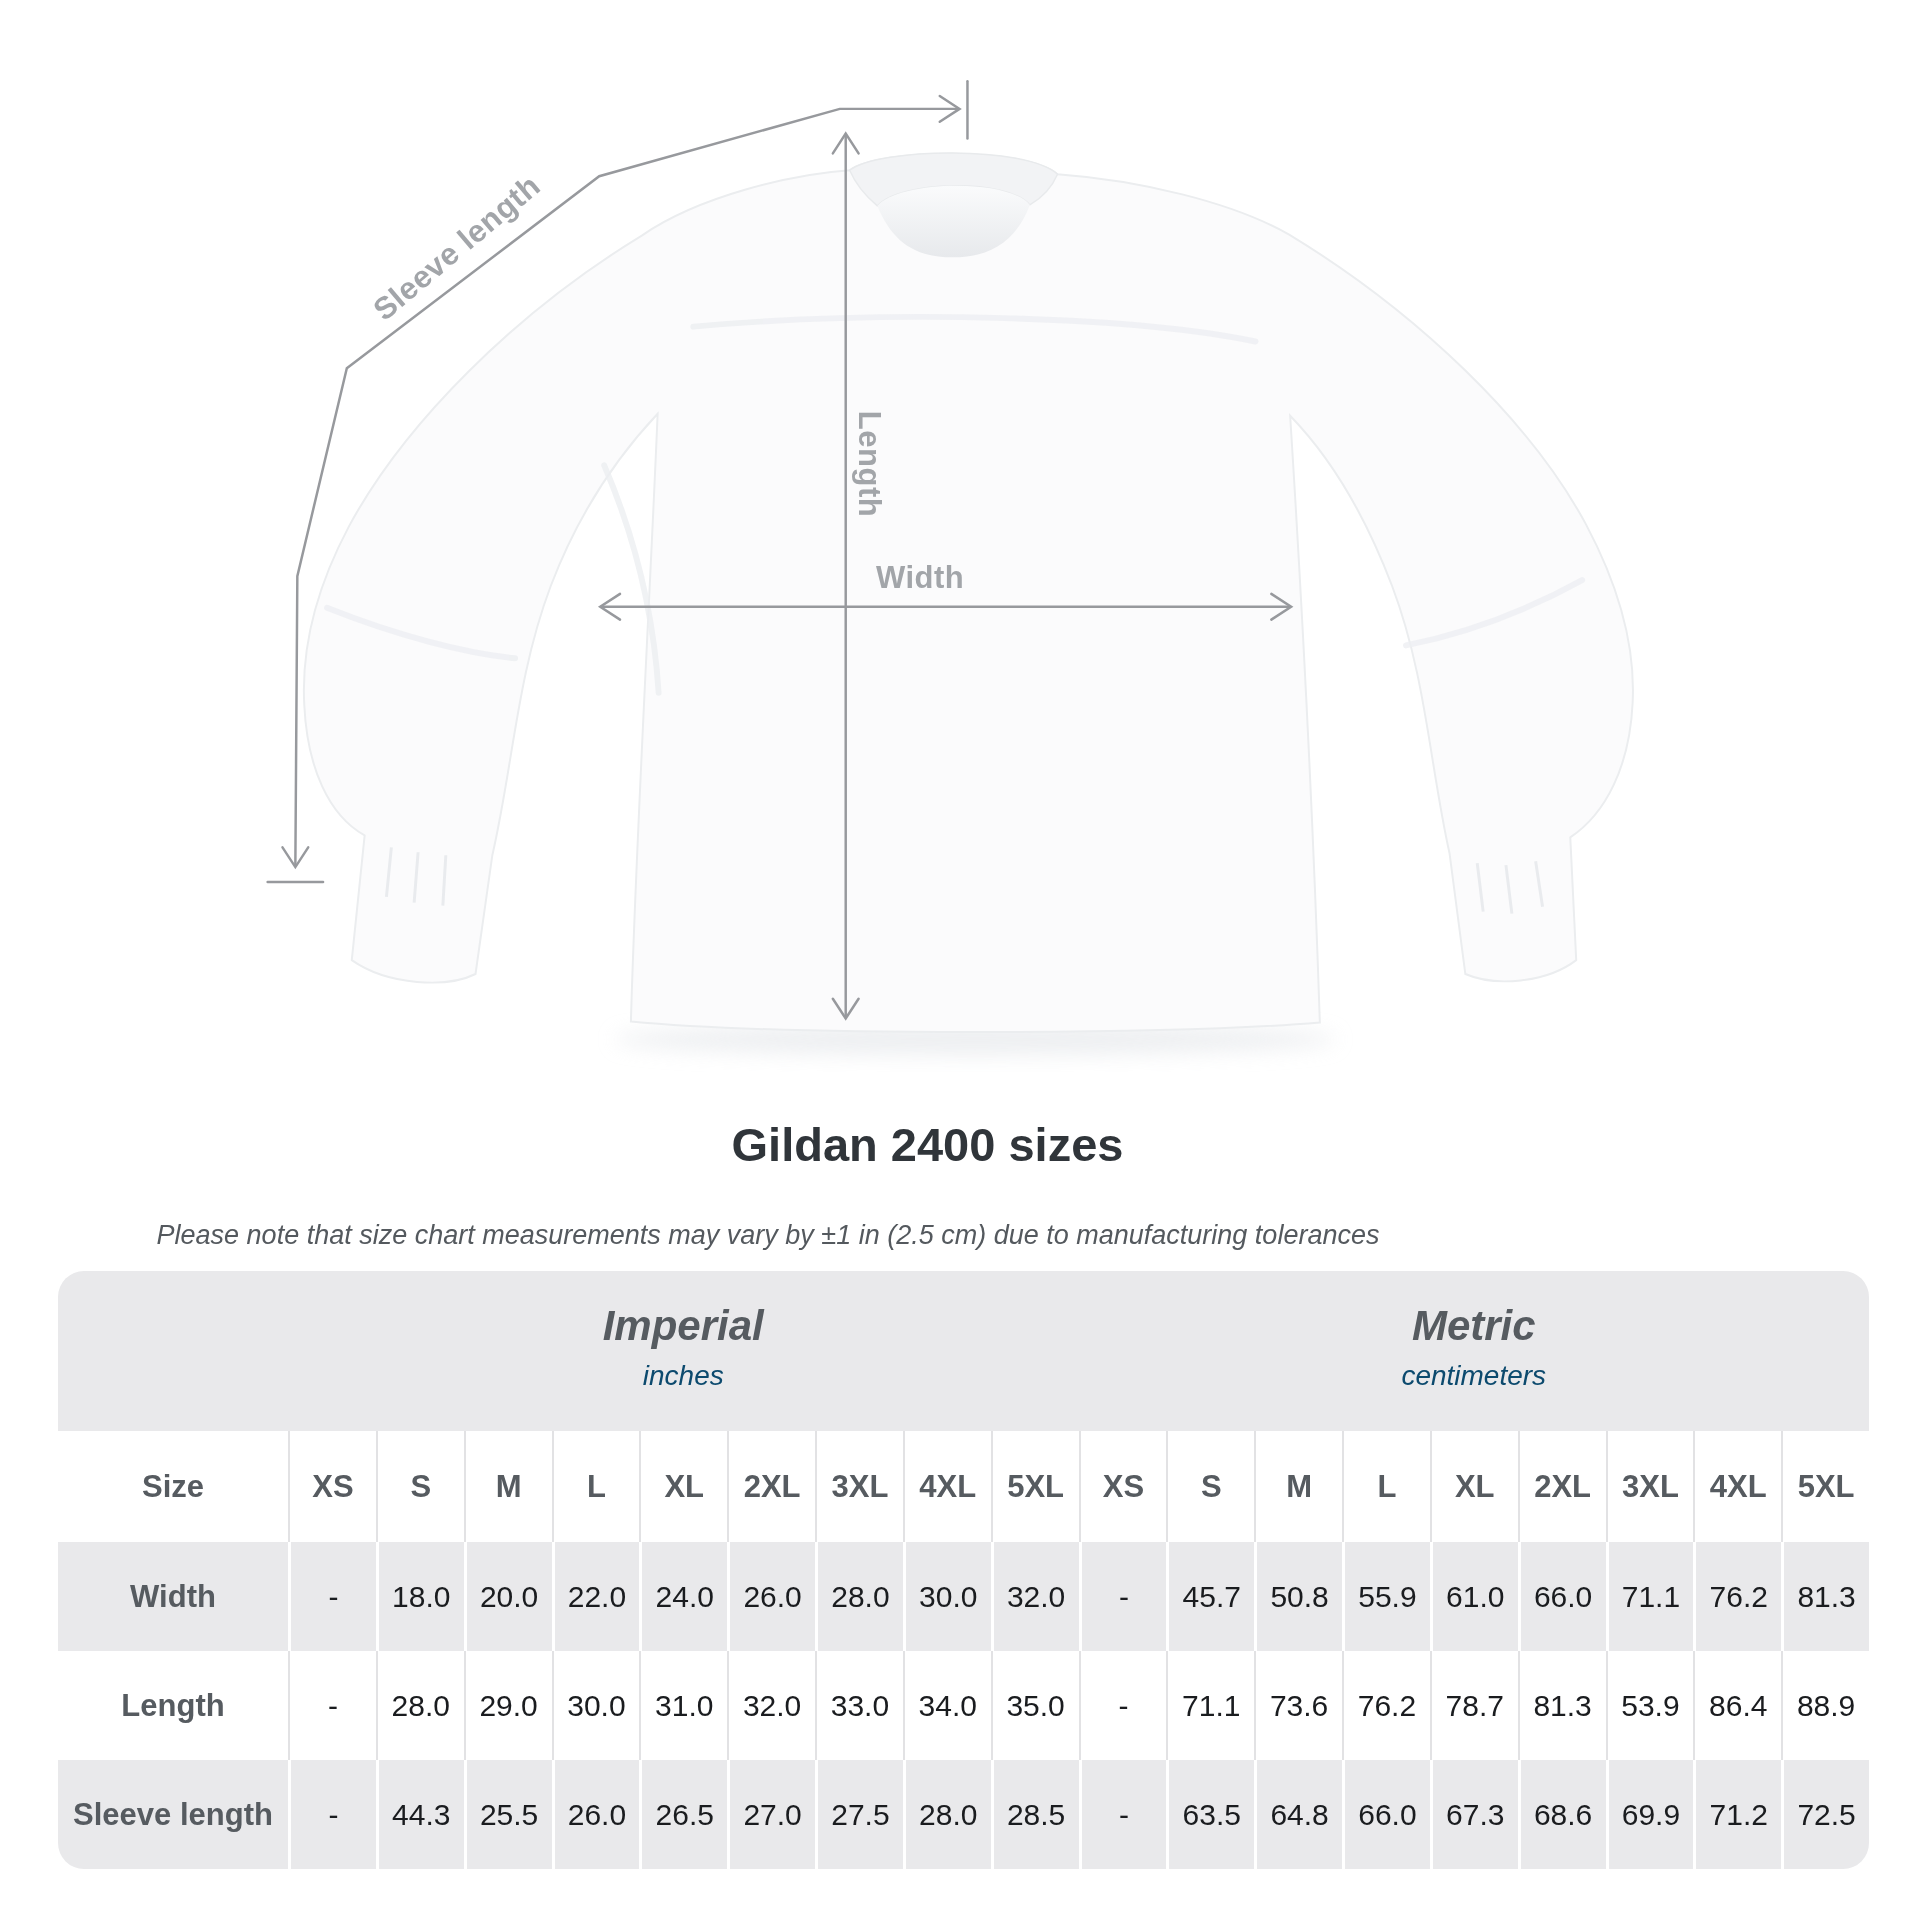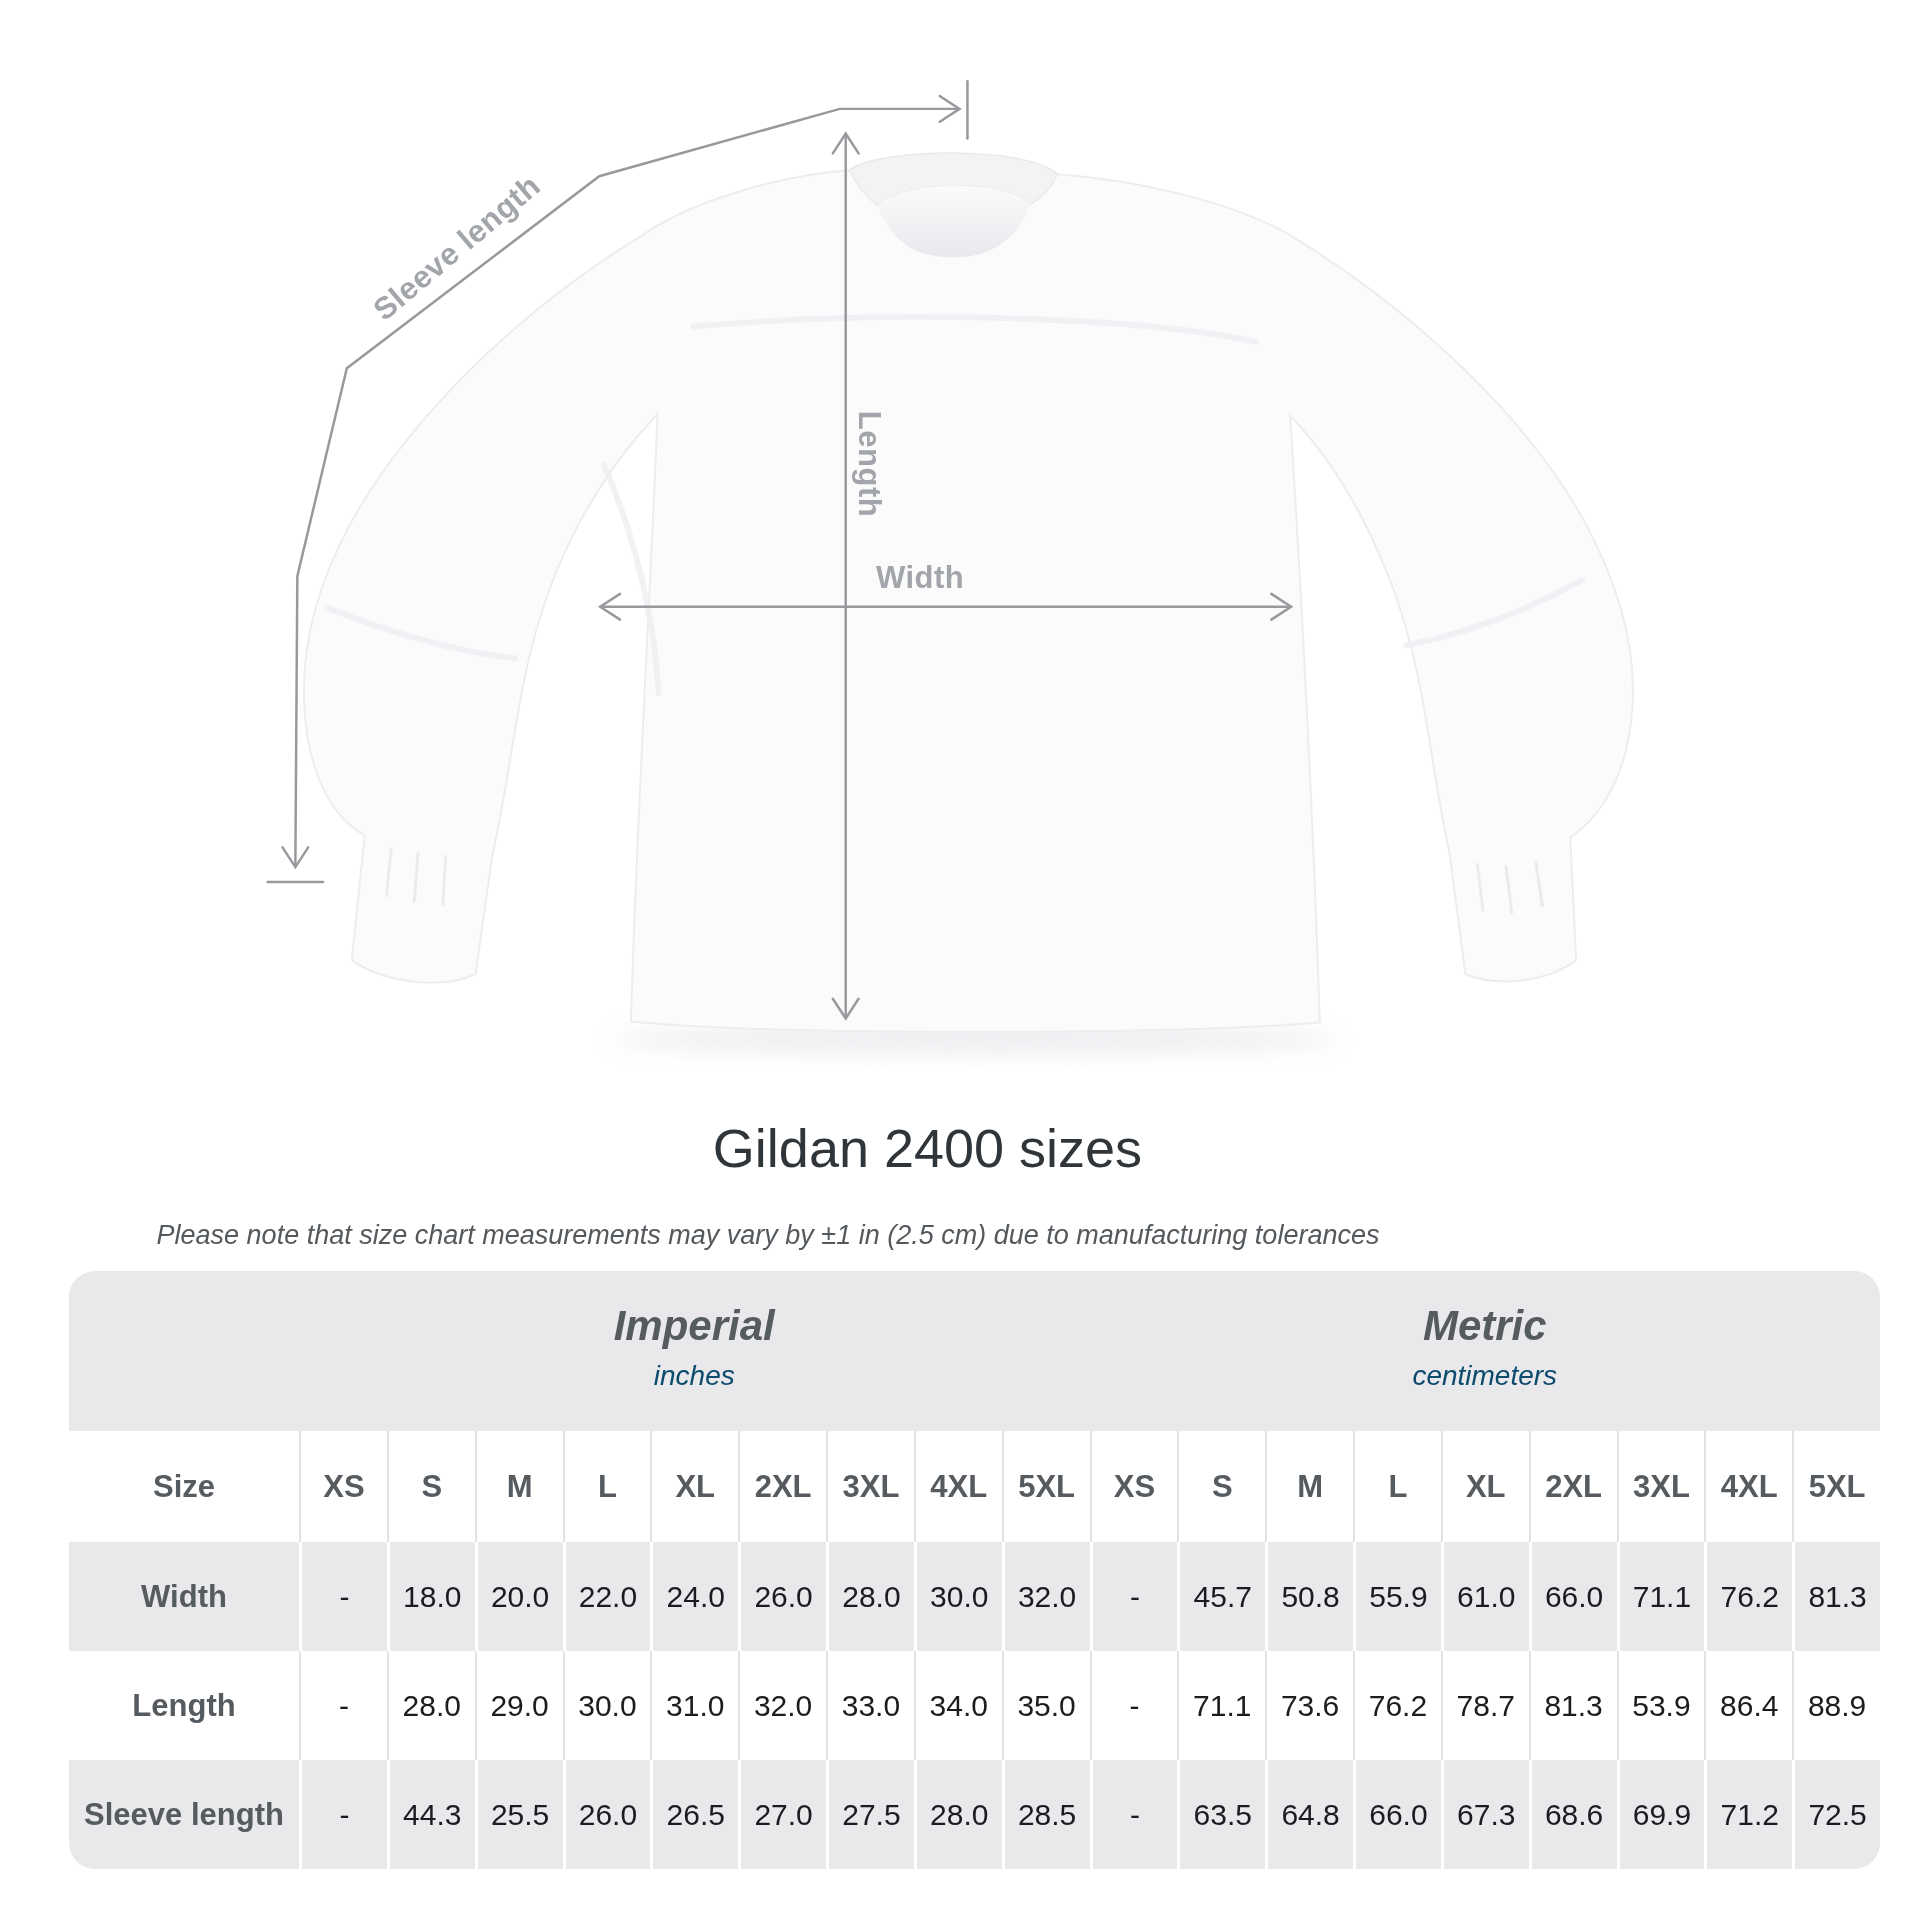--- a/index.html
+++ b/index.html
@@ -13,29 +13,29 @@
   .meas-label{
     position:absolute;color:#a2a5a9;font-weight:bold;font-size:31px;letter-spacing:0.5px;
     white-space:nowrap;
   }
   .lbl-sleeve{left:348px;top:230px;width:218px;text-align:center;transform:rotate(-40deg);}
   .lbl-length{left:809px;top:446px;width:119px;text-align:center;transform:rotate(90deg);}
   .lbl-width{left:876px;top:560px;}
   
   .chart-title{
     position:absolute;left:0;top:1117px;width:1855px;text-align:center;
-    font-size:54px;font-weight:normal;color:#30353a;
+    font-size:47px;font-weight:bold;color:#30353a;
   }
   .chart-note{
     position:absolute;left:0;top:1220px;width:1536px;text-align:center;
     font-size:27px;font-style:italic;color:#54595e;
   }
   
   .size-table{
-    position:absolute;left:69px;top:1271px;width:1811px;height:598px;
+    position:absolute;left:58px;top:1271px;width:1811px;height:598px;
     display:grid;grid-template-columns:230px repeat(18,1fr);
     grid-template-rows:160px 111px 109px 109px 109px;
     border-radius:26px;overflow:hidden;
   }
   .band{background:#e9e9eb;}
   .unit-head{
     background:#e9e9eb;display:flex;flex-direction:column;align-items:center;justify-content:center;
     gap:10px;padding-bottom:8px;
   }
   .unit-name{font-size:42px;font-weight:bold;font-style:italic;color:#565b60;}

